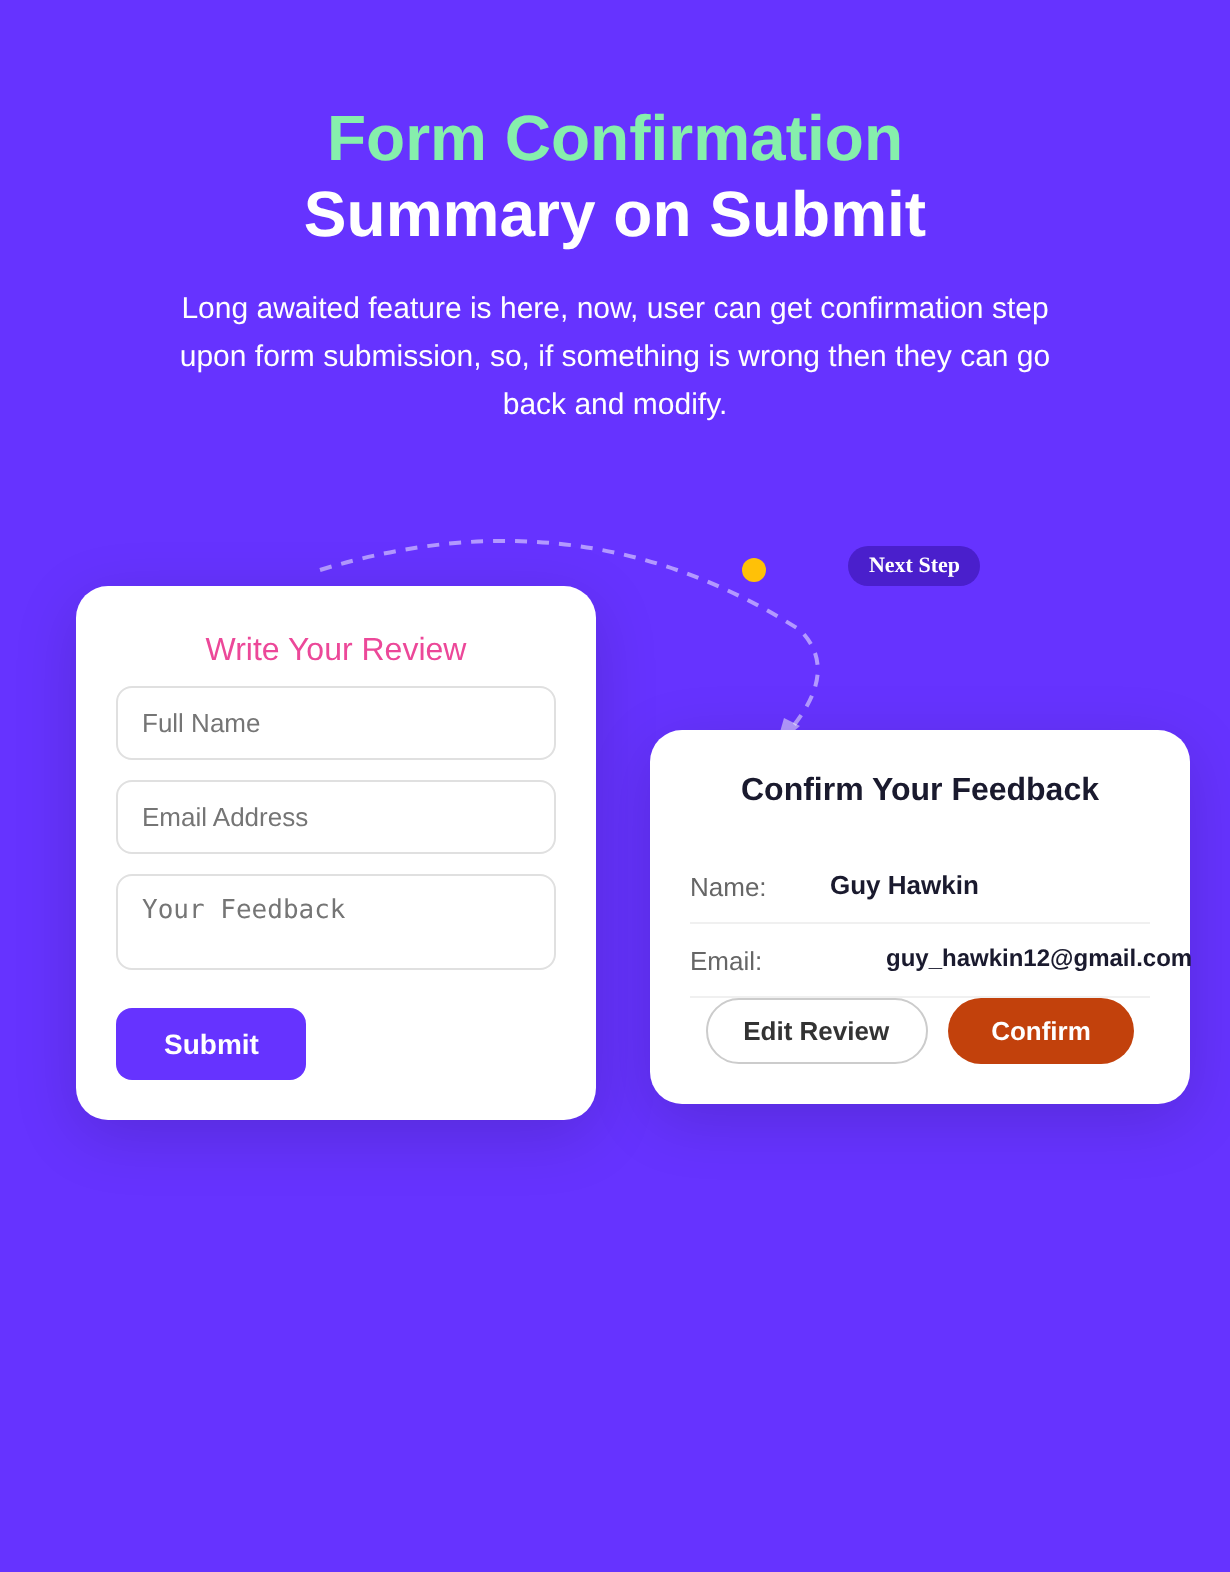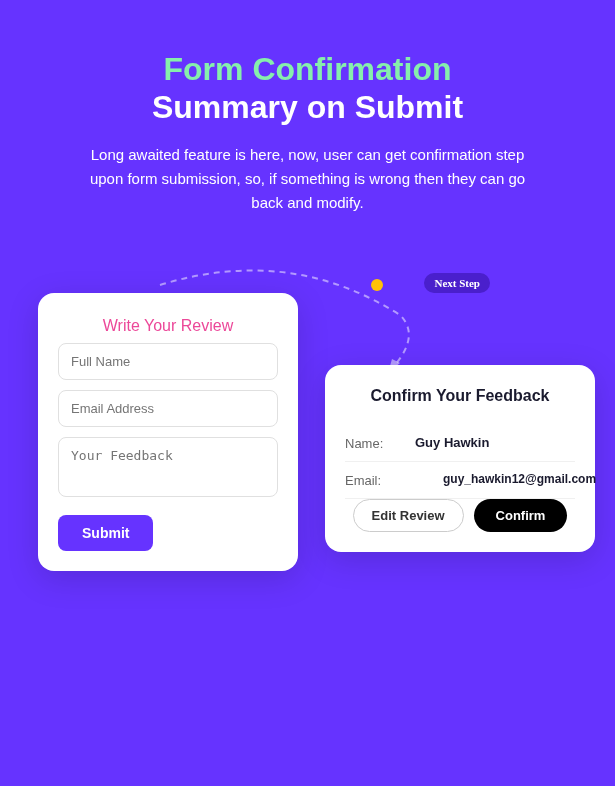--- a/index.html
+++ b/index.html
@@ -126,21 +126,21 @@
       width: 100%;
       border: 1px solid #e0e0e0;
       border-radius: 8px;
       padding: 10px 12px;
       font-size: 13px;
       color: #999;
       margin-bottom: 14px;
       outline: none;
       background: #fff;
       resize: none;
-      height: 60px;
+      height: 48px;
     }
 
     .submit-btn {
       background: #6633ff;
       color: #ffffff;
       border: none;
       border-radius: 8px;
       padding: 10px 24px;
       font-size: 14px;
       font-weight: 600;
@@ -224,21 +224,21 @@
       color: #333;
       border: 1px solid #ccc;
       border-radius: 20px;
       padding: 8px 18px;
       font-size: 13px;
       font-weight: 600;
       cursor: pointer;
     }
 
     .confirm-btn {
-      background: #000000;
+      background: #c2410c;
       color: #ffffff;
       border: none;
       border-radius: 20px;
       padding: 8px 22px;
       font-size: 13px;
       font-weight: 600;
       cursor: pointer;
     }
   </style>
 </head>

